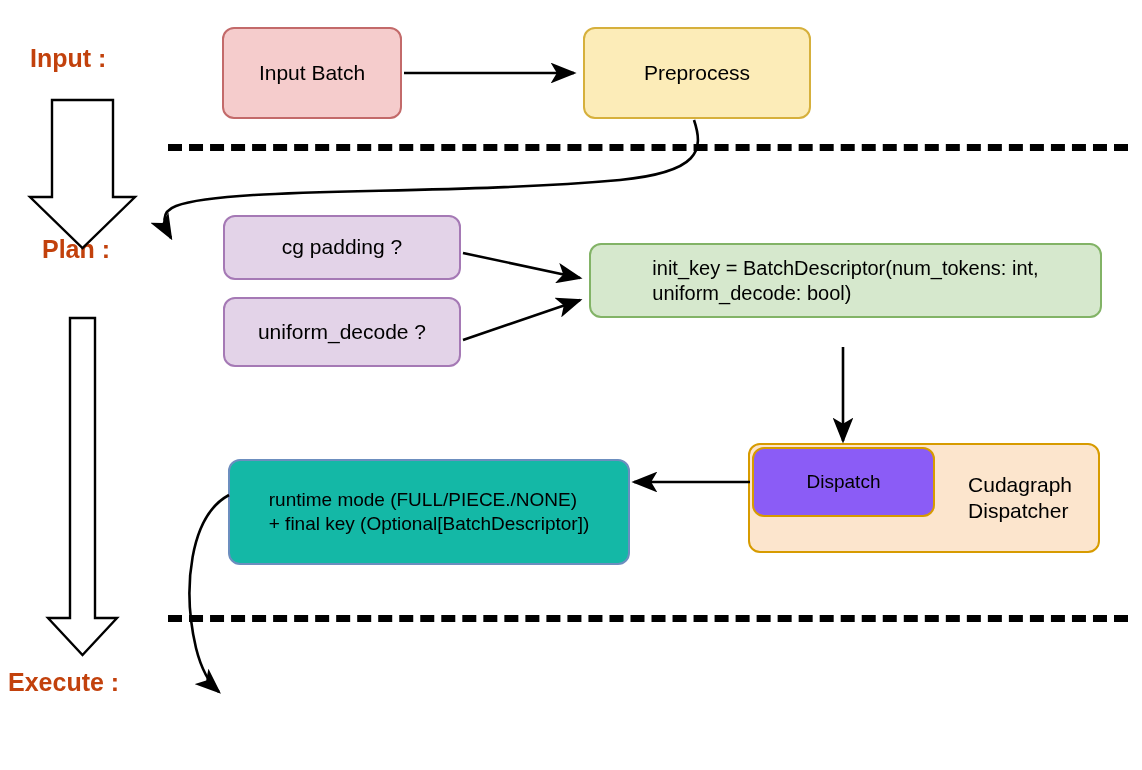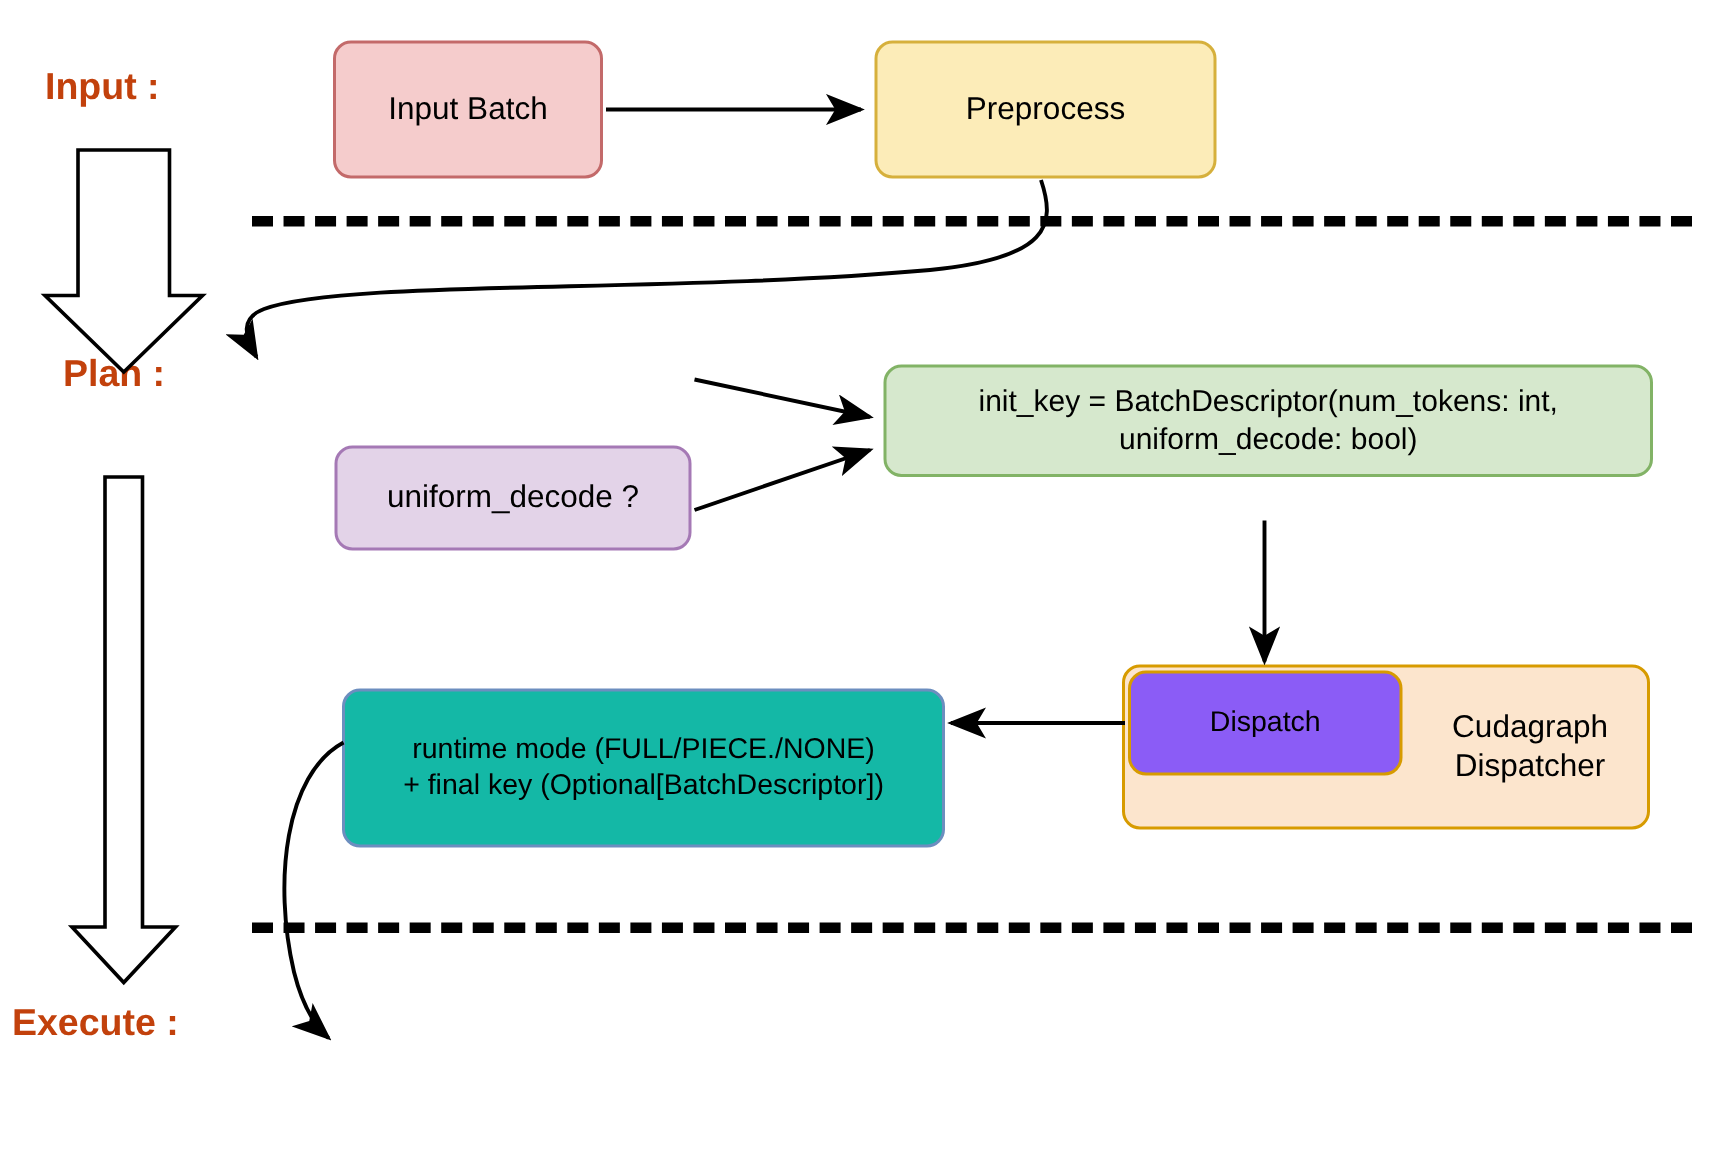--- a/index.html
+++ b/index.html
@@ -25,21 +25,20 @@
   }
   .node {
     position: absolute;
     box-sizing: border-box;
     border-radius: 12px;
     border-width: 2px;
     border-style: solid;
     display: flex;
     align-items: center;
     justify-content: center;
-    text-align: center;
     color: #000000;
     line-height: 1.25;
   }
   .node .txt {
     display: block;
     white-space: pre-line;
     padding: 0 8px;
   }
   .node.mono {
     font-family: "Liberation Mono", monospace;
@@ -79,20 +78,23 @@
   <div class="divider" style="left:168px; top:615px; width:960px;"></div>
 
   <div class="node" style="left:222px; top:27px; width:180px; height:92px; background:#f5cccc; border-color:#c36a6a; font-size:21px;">
     <span class="txt">Input Batch</span>
   </div>
 
   <div class="node" style="left:583px; top:27px; width:228px; height:92px; background:#fcecb8; border-color:#d6b03c; font-size:21px;">
     <span class="txt">Preprocess</span>
   </div>
 
+  <div class="node" style="left:223px; top:215px; width:238px; height:65px; background:#e3d3e8; border-color:#a579b5; font-size:21px;">
+    <span class="txt">cg padding ?</span>
+  </div>
 
   <div class="node" style="left:223px; top:297px; width:238px; height:70px; background:#e3d3e8; border-color:#a579b5; font-size:21px;">
     <span class="txt">uniform_decode ?</span>
   </div>
 
   <div class="node" style="left:589px; top:243px; width:513px; height:75px; background:#d6e8cd; border-color:#82b366; font-size:20px;">
     <span class="txt">init_key = BatchDescriptor(num_tokens: int,
 uniform_decode: bool)</span>
   </div>
 

